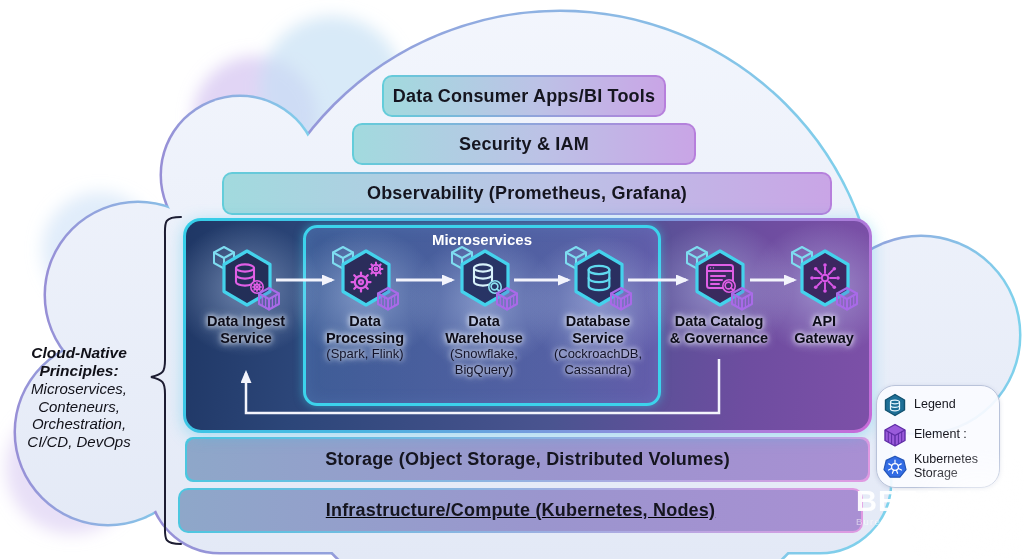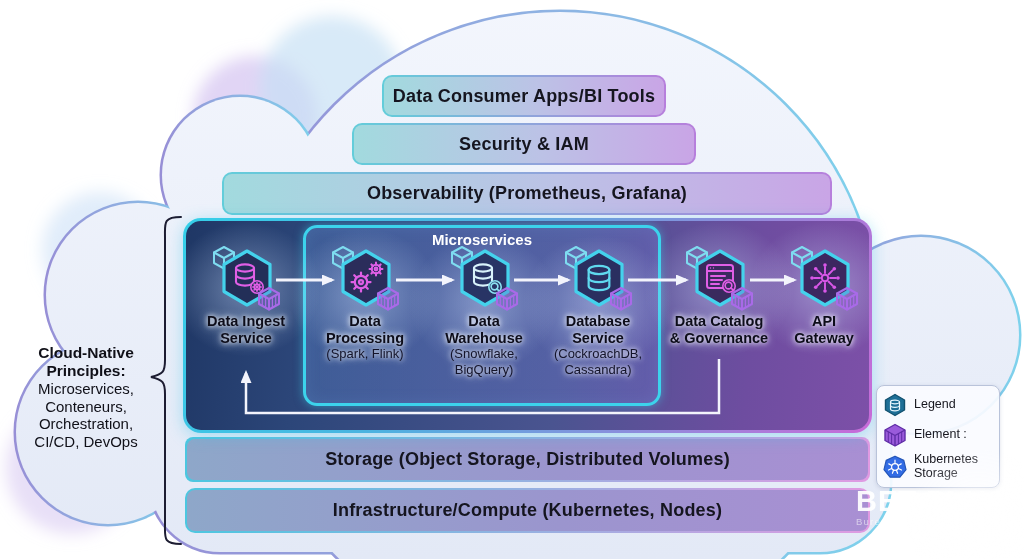--- a/index.html
+++ b/index.html
@@ -38,28 +38,28 @@
               transform:translate(-50%,-50%);z-index:-1;
               background:radial-gradient(closest-side,rgba(208,226,255,.42),rgba(208,226,255,0));}
   .nicon{width:92px;height:70px;margin:0 auto;}
   .nlabel{font-weight:700;font-size:14.5px;line-height:16.5px;color:#0d0d1a;
           text-shadow:0 0 5px #fff,0 0 10px rgba(228,240,255,.95);}
   .nsub{font-weight:400;font-size:13px;line-height:15.5px;color:#14142a;
         text-shadow:0 0 5px #fff,0 0 9px rgba(228,240,255,.9);}
   #arrow-layer{position:absolute;left:0;top:0;z-index:4;}
 
   
-  #principles{position:absolute;left:17px;top:344px;width:138px;text-align:center;z-index:5;
-              color:#101018;font-size:15px;line-height:17.5px;}
+  #principles{position:absolute;left:10px;top:344px;width:138px;text-align:center;z-index:5;
+              color:#101018;font-size:15px;line-height:17.5px;font-style:italic;}
   #principles .ptitle{font-weight:700;font-size:15.5px;line-height:18px;}
   #brace{position:absolute;left:143px;top:214px;z-index:5;}
 
   
   #legend{position:absolute;left:876px;top:385px;width:110px;z-index:7;
-          background:rgba(250,251,255,.92);border:1.5px solid #b9c3da;border-radius:8px;
+          background:rgba(250,251,255,.92);border:1.5px solid #b9c3da;border-radius:19px;
           padding:7px 6px;display:flex;flex-direction:column;gap:6px;
           box-shadow:0 1px 4px rgba(80,90,140,.18);}
   .lrow{display:flex;align-items:center;gap:7px;}
   .lrow svg{width:24px;height:24px;flex:0 0 24px;}
   .llabel{font-size:12.5px;line-height:13.5px;color:#16161e;}
 
   
   #watermark{position:absolute;left:856px;top:486px;width:168px;z-index:8;pointer-events:none;}
   #wm-brand{color:rgba(255,255,255,.93);font-weight:800;font-size:29px;letter-spacing:1px;
             line-height:30px;white-space:nowrap;}
@@ -298,21 +298,21 @@
         </g>
       </svg>
     </div>
   </div>
 
   <div class="bar-wrap botbar-wrap" style="left:185px;top:437px;width:681px;height:41px;border-radius:8px;">
     <div class="bar botbar">
         <span>Storage (Object Storage, Distributed Volumes)</span>
       </div>
   </div>
-  <div class="bar-wrap botbar-wrap" style="left:185px;top:488px;width:681px;height:41px;">
+  <div class="bar-wrap botbar-wrap" style="left:178px;top:488px;width:681px;height:41px;text-decoration:underline;">
     <div class="bar botbar">
         <span>Infrastructure/Compute (Kubernetes, Nodes)</span>
       </div>
   </div>
 
   <div id="legend">
     <div class="lrow">
       <svg viewBox="0 0 24 24">
         <path d="M12 1.5 L21.5 7 V17 L12 22.5 L2.5 17 V7 Z" fill="#1e6f97" stroke="#12516f" stroke-width="1.4" stroke-linejoin="round"></path>
         <use href="#db-shape" transform="translate(12,12.5) scale(0.5)" stroke="#eaf8ff" stroke-width="2.4"></use>

